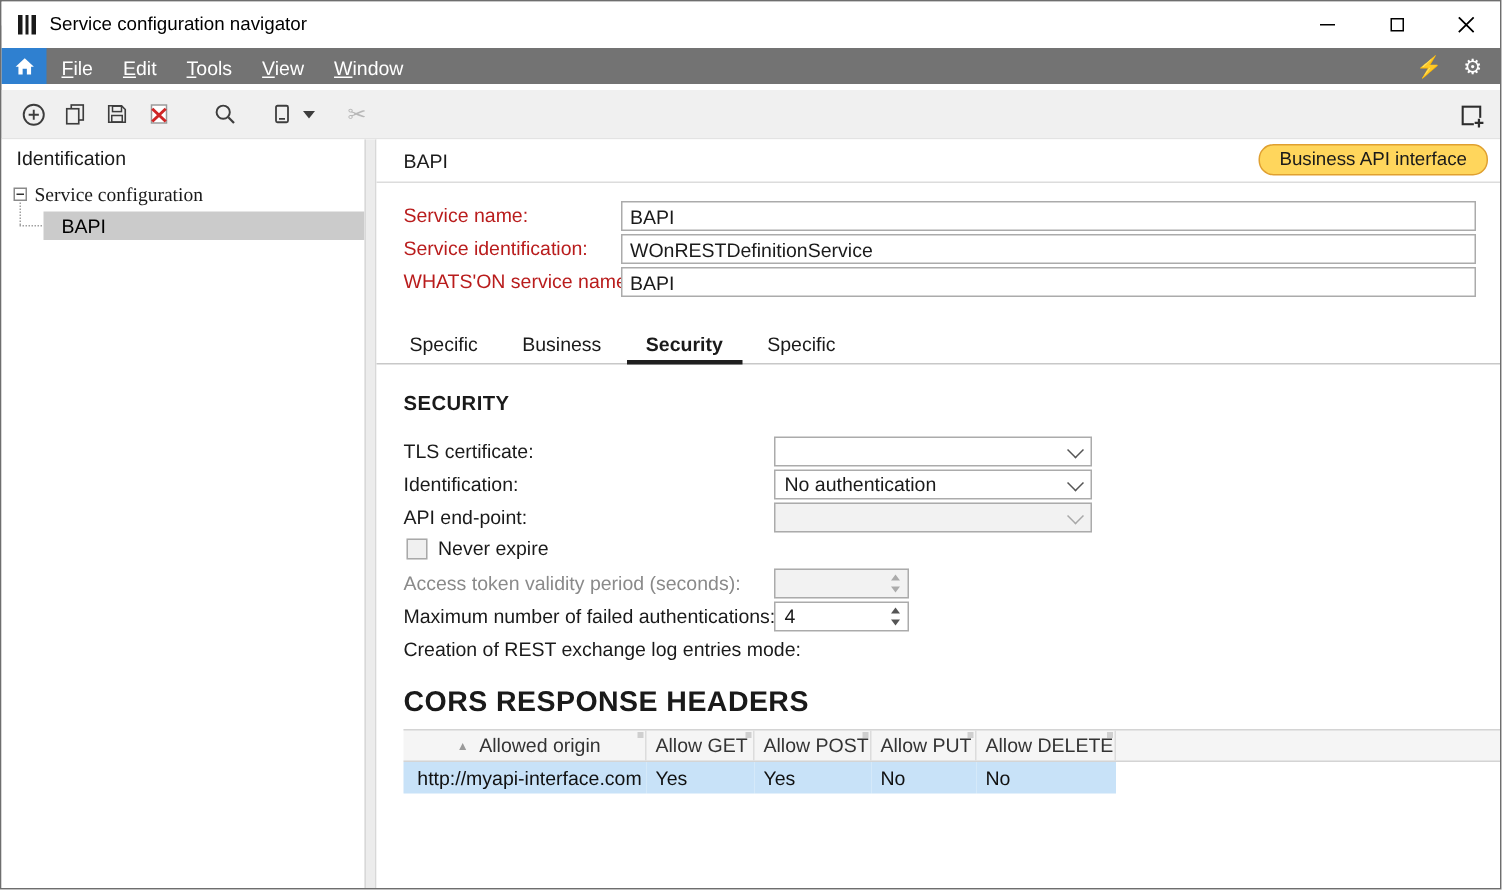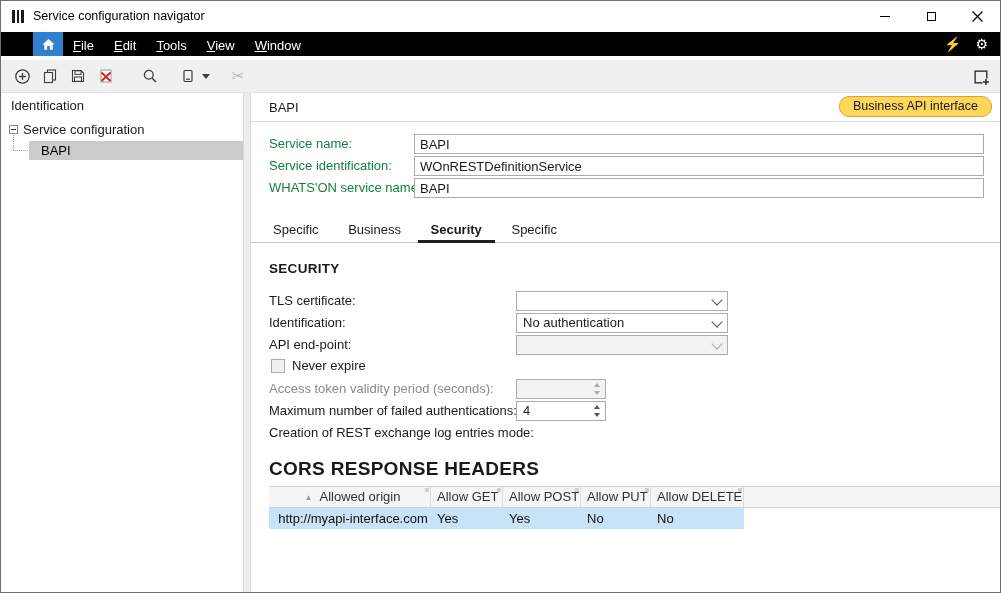--- a/index.html
+++ b/index.html
@@ -14,58 +14,58 @@
   .titlebar { position:absolute; top:0; left:0; right:0; height:16px; background:#fff; }
   .app-icon { position:absolute; left:11px; top:9px; width:14px; height:13px; display:flex; gap:2px; }
   .app-icon i { width:2.5px; height:13px; background:#1a1a1a; display:block; }
   .titlebar .title { position:absolute; left:32px; top:0; line-height:31px; font-size:12.5px; color:#000; }
   .win-controls { position:absolute; right:0; top:0; height:31px; display:flex; }
   .wbtn { width:46px; height:31px; display:flex; align-items:center; justify-content:center; }
   .glyph-min { width:10px; height:1px; background:#000; display:block; }
   .glyph-max { width:9px; height:9px; border:1px solid #000; display:block; }
 
   
-  .menubar { position:absolute; top:31px; left:0; right:0; height:24px; background:#000000; display:flex; align-items:stretch;padding-left:32px; }
+  .menubar { position:absolute; top:31px; left:0; right:0; height:24px; background:#737373; display:flex; align-items:stretch; }
   .home-btn { width:30px; background:#2f80d0; display:flex; align-items:center; justify-content:center; }
   .menu-item { display:inline-block; color:#fff; line-height:28px; padding:0 10px; font-size:13px; }
   .menu-item::first-letter { text-decoration: underline; }
   .menubar-right { margin-left:auto; display:flex; align-items:center; gap:14px; padding-right:12px; }
   .mb-icon { color:#fff; font-size:14px; line-height:1; }
 
   
   .toolbar { position:absolute; top:59px; left:0; right:0; height:33px; background:#f0f0f0; display:flex; align-items:center; padding-left:10px; border-bottom:1px solid #e3e3e3; }
   .tbtn { width:22px; height:22px; display:flex; align-items:center; justify-content:center; }
   .tbtn.ml8 { margin-left:6px; } .tbtn.ml20 { margin-left:22px; } .tbtn.ml18 { margin-left:16px; }
   .tb-caret { width:0; height:0; border-left:4px solid transparent; border-right:4px solid transparent; border-top:5px solid #3d3d3d; margin-left:1px; }
   .tbtn.disabled { color:#b8b8b8; font-size:15px; }
   .tbtn-right { position:absolute; right:8px; top:6px; }
 
   
   .content { position:absolute; top:92px; left:0; right:0; bottom:0; background:#fff; }
 
   
   .left-panel { position:absolute; left:0; top:0; width:242px; bottom:0; background:#fff; }
   .panel-header { position:absolute; left:10px; top:5px; font-size:13px; color:#1a1a1a; }
-  .tree-root-row { position:absolute; left:0; top:28px; height:18px; right:0; }
+  .tree-root-row { position:absolute; left:0; top:28px; height:18px; right:0;font-family:Liberation Serif, serif; }
   .expander { position:absolute; left:8px; top:4px; width:9px; height:9px; border:1px solid #8a8a8a; background:#fff; }
   .expander::after { content:""; position:absolute; left:1px; right:1px; top:3px; height:1px; background:#333; }
   .tree-root-row .tree-label { position:absolute; left:22px; top:0; line-height:18px; font-size:13px; }
   .tree-vline { position:absolute; left:12px; top:42px; height:15px; border-left:1px dotted #a0a0a0; }
   .tree-hline { position:absolute; left:12px; top:57px; width:15px; border-top:1px dotted #a0a0a0; }
   .tree-child-row { position:absolute; left:28px; right:0; top:48px; height:19px; background:#cbcbcb; }
   .tree-child-row .tree-label { position:absolute; left:12px; top:0; line-height:19px; font-size:13px; color:#000; }
   .splitter { position:absolute; left:242px; top:0; width:8px; bottom:0; background:#ececec; border-left:1px solid #d8d8d8; border-right:1px solid #d8d8d8; }
 
   
   .main-panel { position:absolute; left:250px; top:0; right:0; bottom:0; background:#fff; }
   .main-title { position:absolute; left:18px; top:7px; font-size:13px; color:#1a1a1a; }
   .badge { position:absolute; right:8px; top:3px; height:21px; line-height:19px; padding:0 13px; background:#ffd65c; border:1px solid #e0a030; border-radius:10px; font-size:12.5px; color:#1a1a1a; }
   .main-sep { position:absolute; left:0; right:0; top:28px; height:1px; background:#dcdcdc; }
 
-  .flabel { position:absolute; left:18px; line-height:20px; font-size:13px; color:#15803d; white-space:nowrap; }
+  .flabel { position:absolute; left:18px; line-height:20px; font-size:13px; color:#b91c1c; white-space:nowrap; }
   .finput { position:absolute; left:163px; width:570px; height:20px; border:1px solid #ababab; font-family:"Liberation Sans",sans-serif; font-size:13px; padding:0 5px; color:#1a1a1a; background:#fff; }
   .r1 { top:41px; } .r2 { top:63px; } .r3 { top:85px; }
   .l1 { top:41px; } .l2 { top:63px; } .l3 { top:85px; }
 
   
   .tabs { position:absolute; left:0; right:0; top:126px; height:24px; border-bottom:1px solid #c8c8c8; padding-left:9px; }
   .tab { display:inline-block; padding:0 13px; line-height:22px; height:24px; font-size:13px; color:#1a1a1a; }
   .tab.active { font-weight:bold; border-bottom:3px solid #1f1f1f; }
 
   

